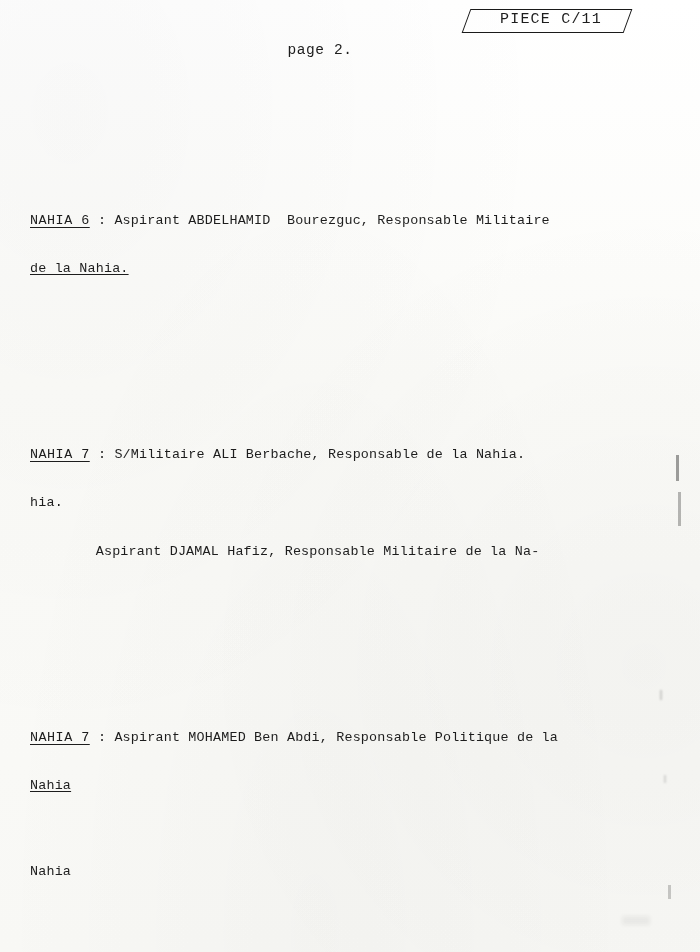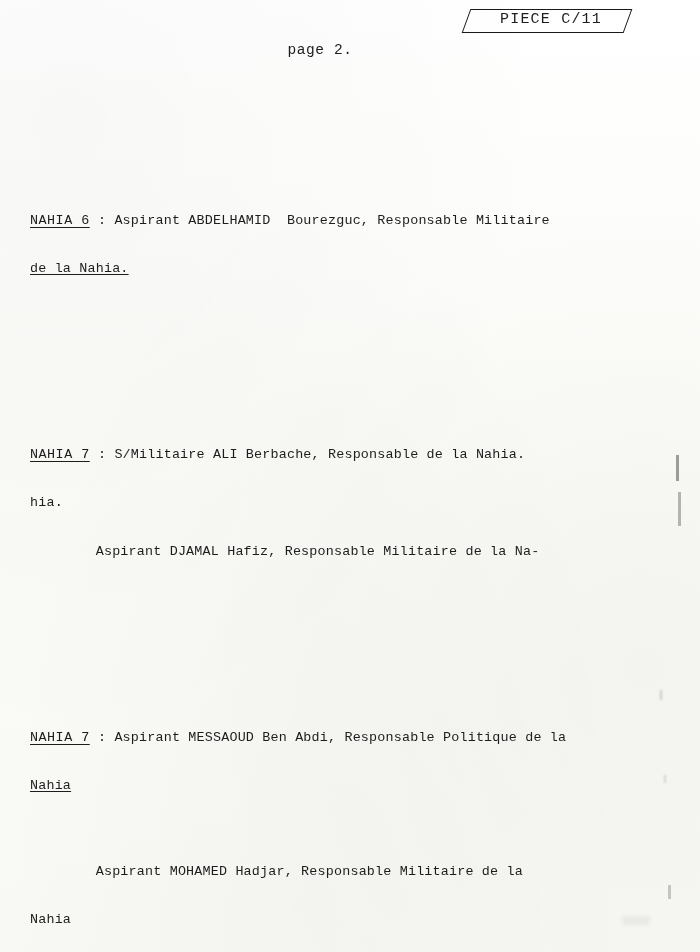--- a/index.html
+++ b/index.html
@@ -151,24 +151,23 @@
 
         <div>
           <div class="line"><span class="heading">NAHIA 7</span><span> : S/Militaire ALI Berbache, Responsable de la Nahia.</span></div>
           <div class="line"><span>hia.</span></div>
           <div class="line"><span>        Aspirant DJAMAL Hafiz, Responsable Militaire de la Na-</span></div>
         </div>
 
         <div class="gap-md"></div>
 
         <div>
-          <div class="line"><span class="heading">NAHIA 7</span><span> : Aspirant MESSAOUD Ben Abdi, Responsable Politique de la</span></div>
+          <div class="line"><span class="heading">NAHIA 7</span><span> : Aspirant MOHAMED Ben Abdi, Responsable Politique de la</span></div>
           <div class="line"><span class="u">Nahia</span></div>
           <div class="gap-sm"></div>
-          <div class="line"><span>        Aspirant MOHAMED Hadjar, Responsable Militaire de la</span></div>
           <div class="line"><span>Nahia</span></div>
         </div>
 
         
       </div>
 
       
 
       
       

